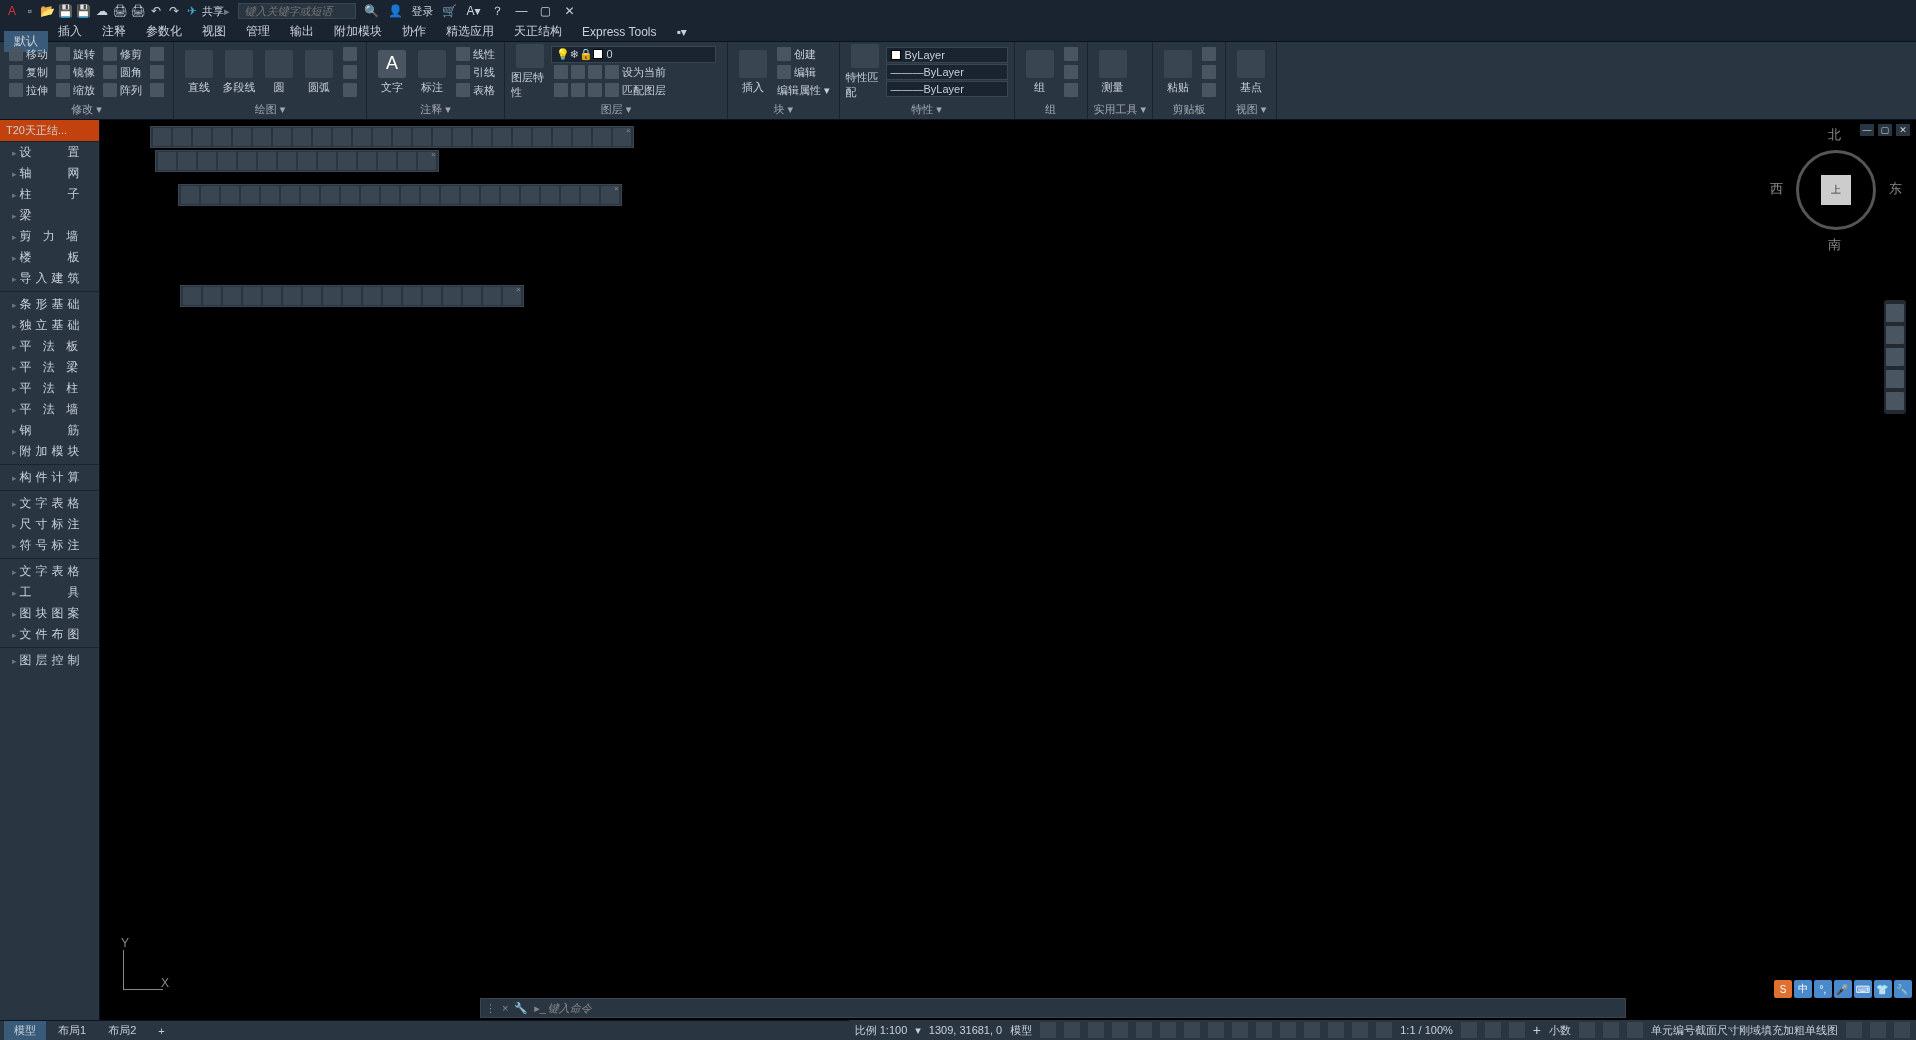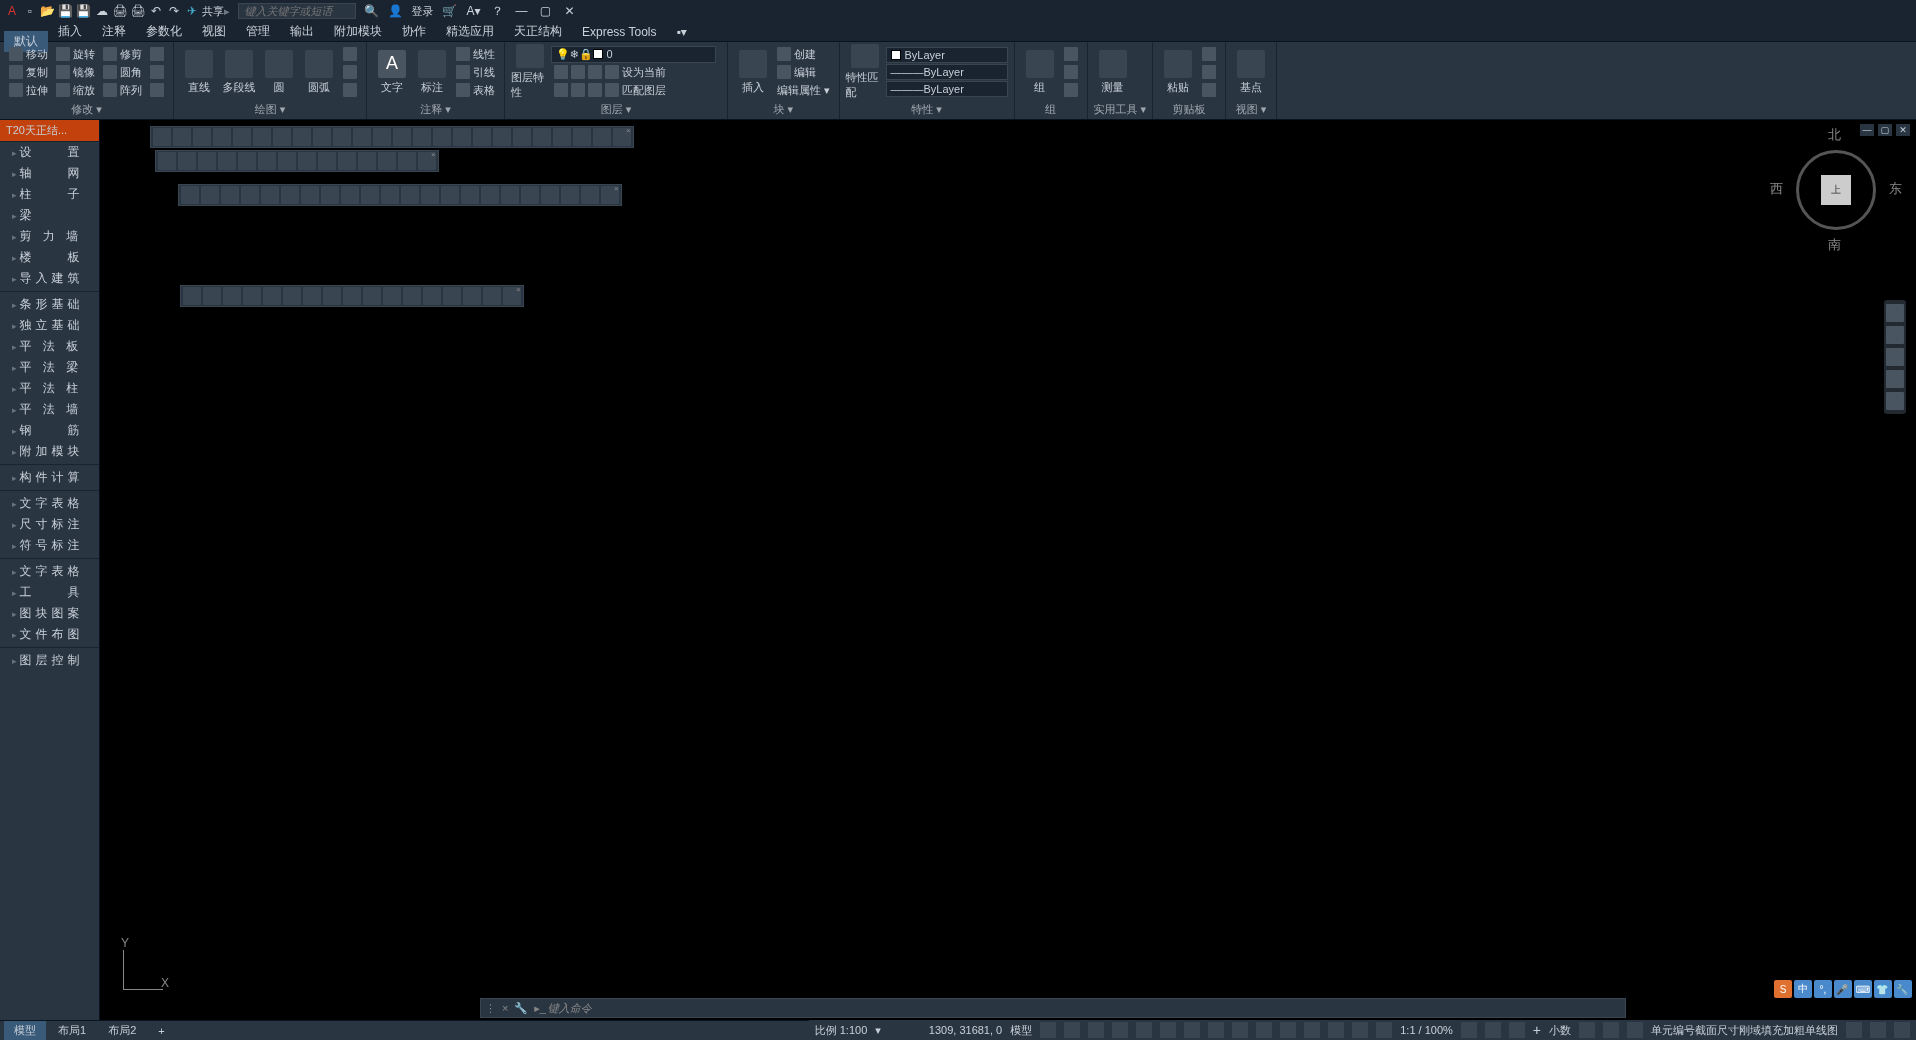--- a/index.html
+++ b/index.html
@@ -533,21 +533,21 @@
   <span class="layout-tab active">模型</span>
   <span class="layout-tab">布局1</span>
   <span class="layout-tab">布局2</span>
   <span class="layout-tab">+</span>
   <div style="flex:1"></div>
 </div>
 
 <div class="status-bar">
   <span>比例 1:100</span>
     <span>▾</span>
-  <span style="margin-left:40px">1309, 31681, 0</span>
+  <span style="">1309, 31681, 0</span>
   <span>模型</span>
   <span class="status-icon"></span>
   <span class="status-icon"></span>
   <span class="status-icon"></span>
   <span class="status-icon"></span>
   <span class="status-icon"></span>
   <span class="status-icon"></span>
   <span class="status-icon"></span>
   <span class="status-icon"></span>
   <span class="status-icon"></span>

